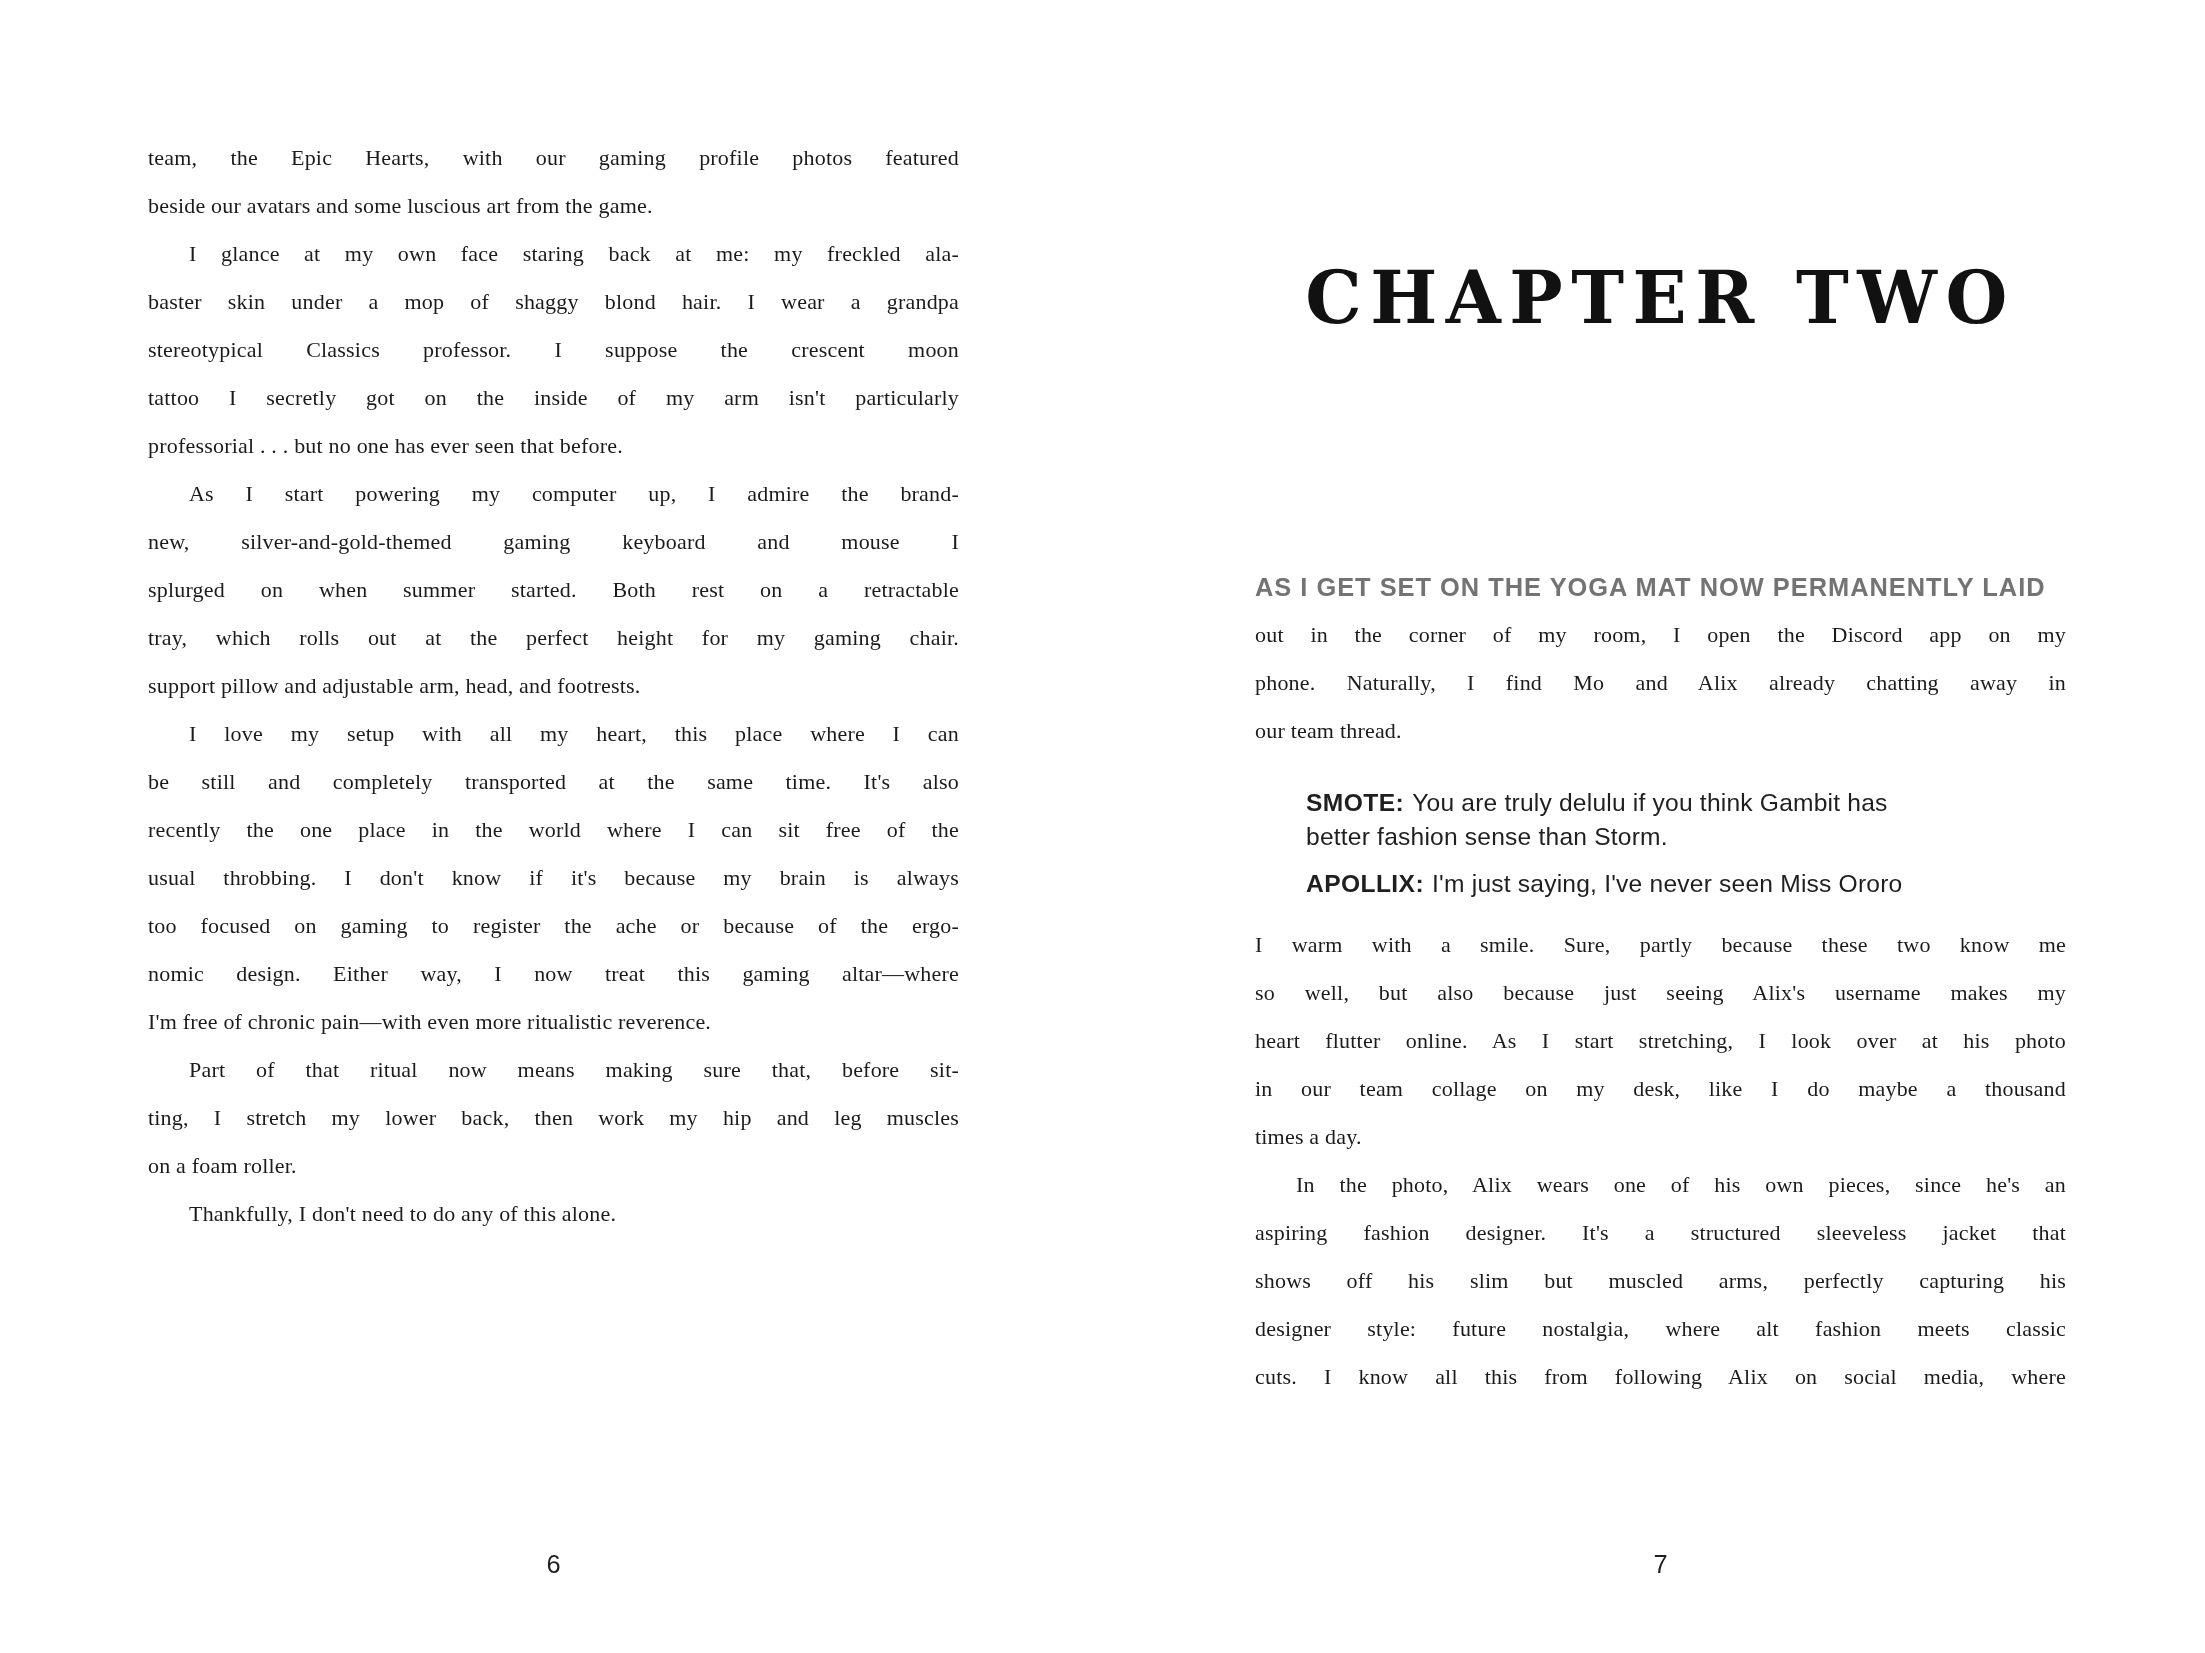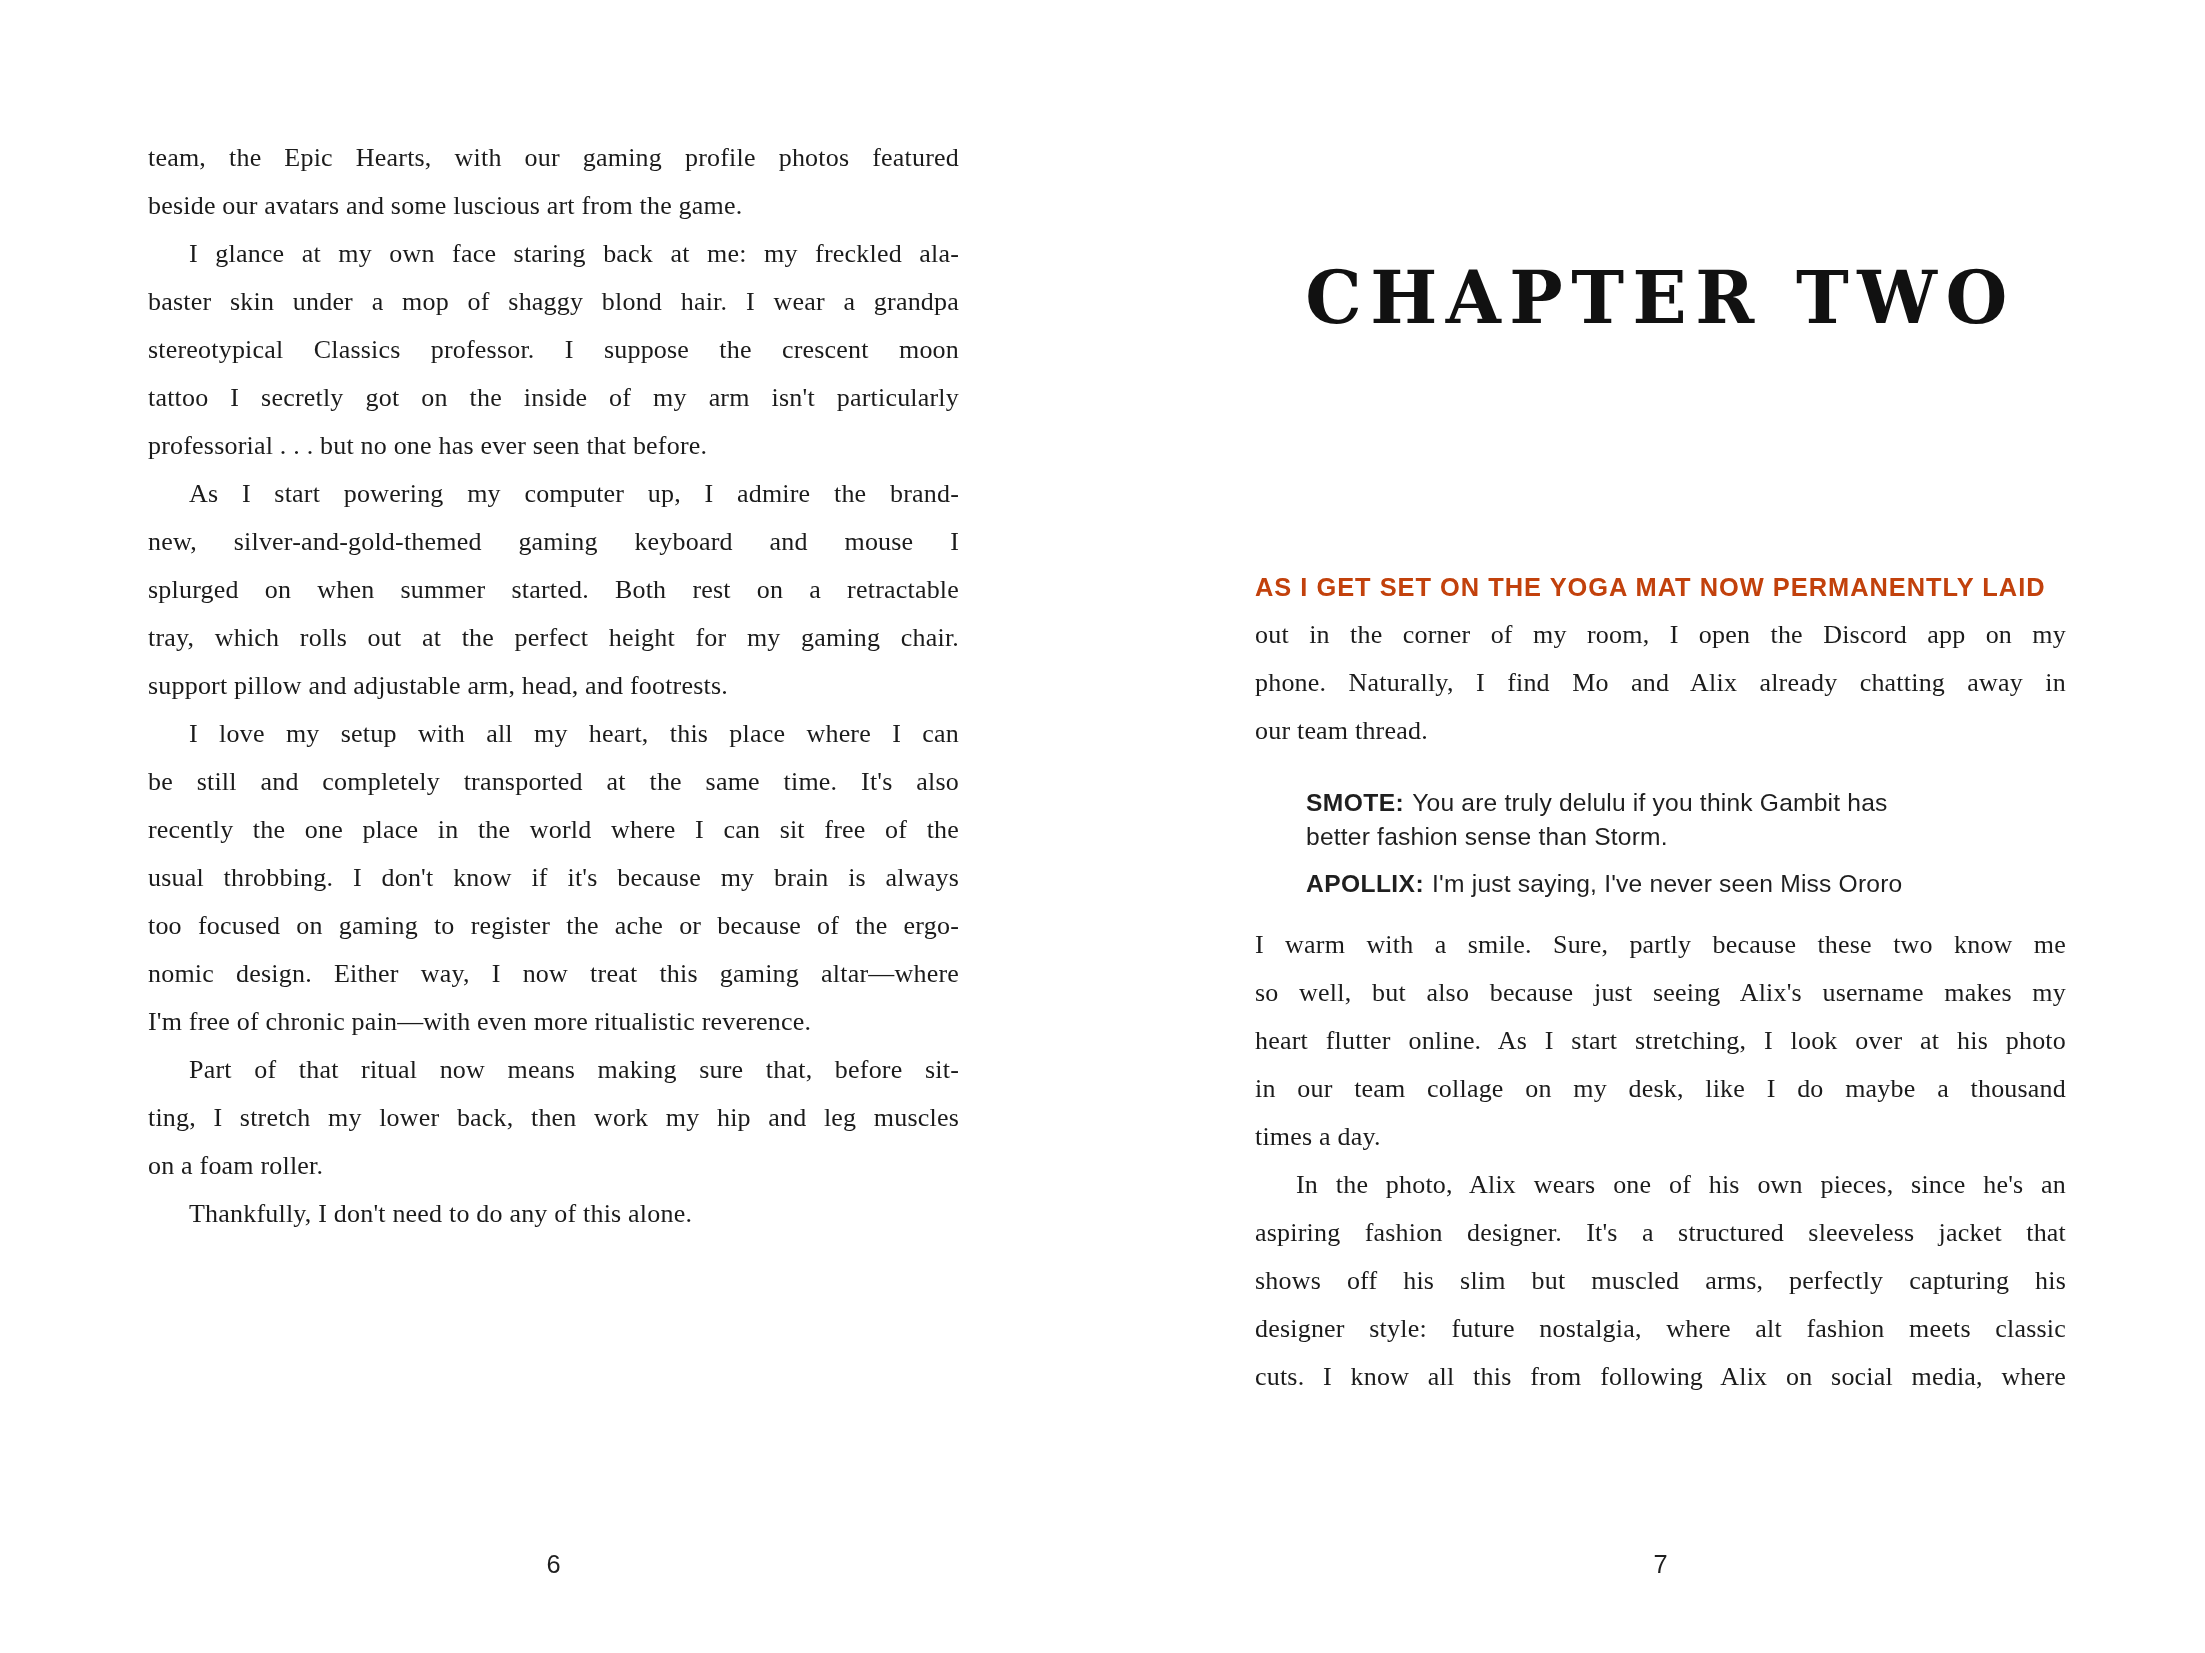--- a/index.html
+++ b/index.html
@@ -11,21 +11,21 @@
     position: relative;
     overflow: hidden;
   }
   .page { position: absolute; top: 0; width: 1103px; height: 1654px; background: #ffffff; }
   .page.left  { left: 0; }
   .page.right { left: 1103px; }
 
   
   .col { position: absolute; width: 811px; }
   .line {
-    font-size: 26px;
+    font-size: 22px;
     line-height: 48px;
     letter-spacing: 0.2px;
     text-align: justify;
     text-align-last: justify;
     white-space: normal;
   }
   .para .line:last-child { text-align-last: left; }      
   .para.cont .line:last-child { text-align-last: justify; } 
   .para.indent .line:first-child { text-indent: 41px; }
 
@@ -44,21 +44,21 @@
     color: #111111;
     transform: scaleY(1.02);
   }
   .right-body { position: absolute; left: 152px; top: 563px; width: 811px; }
   .lead-in {
     font-family: "Liberation Sans", sans-serif;
     font-weight: bold;
     font-size: 25.4px;
     line-height: 48px;
     letter-spacing: 1px;
-    color: #c2410c;
+    color: #737373;
   }
   .chat-block { margin: 30.5px 0 20.4px 51px; width: 740px; }
   .chat-msg { margin-bottom: 13.6px; }
   .chat-msg:last-child { margin-bottom: 0; }
   .chat-line {
     font-family: "Liberation Sans", sans-serif;
     font-size: 24.6px;
     line-height: 34px;
     letter-spacing: 0.2px;
     color: #1f1f1f;

